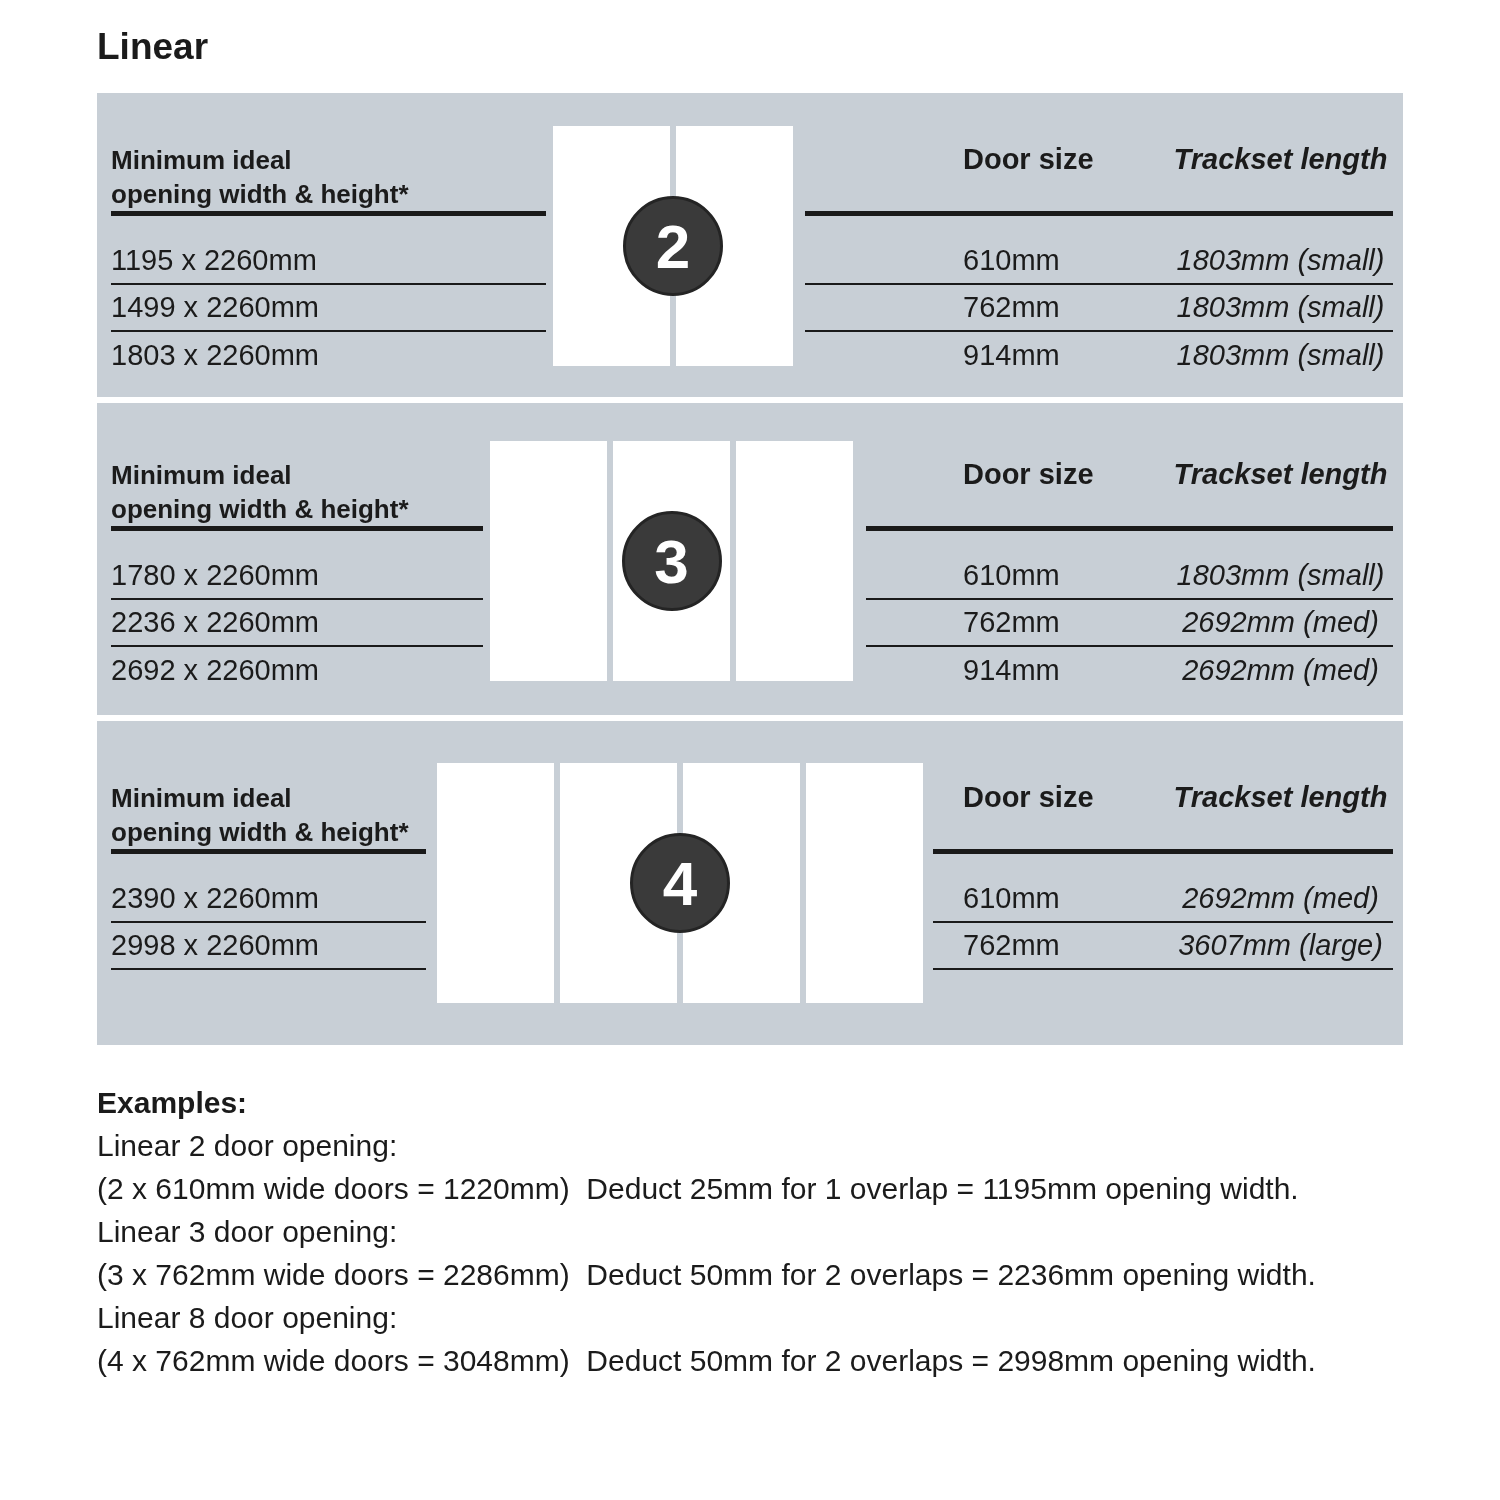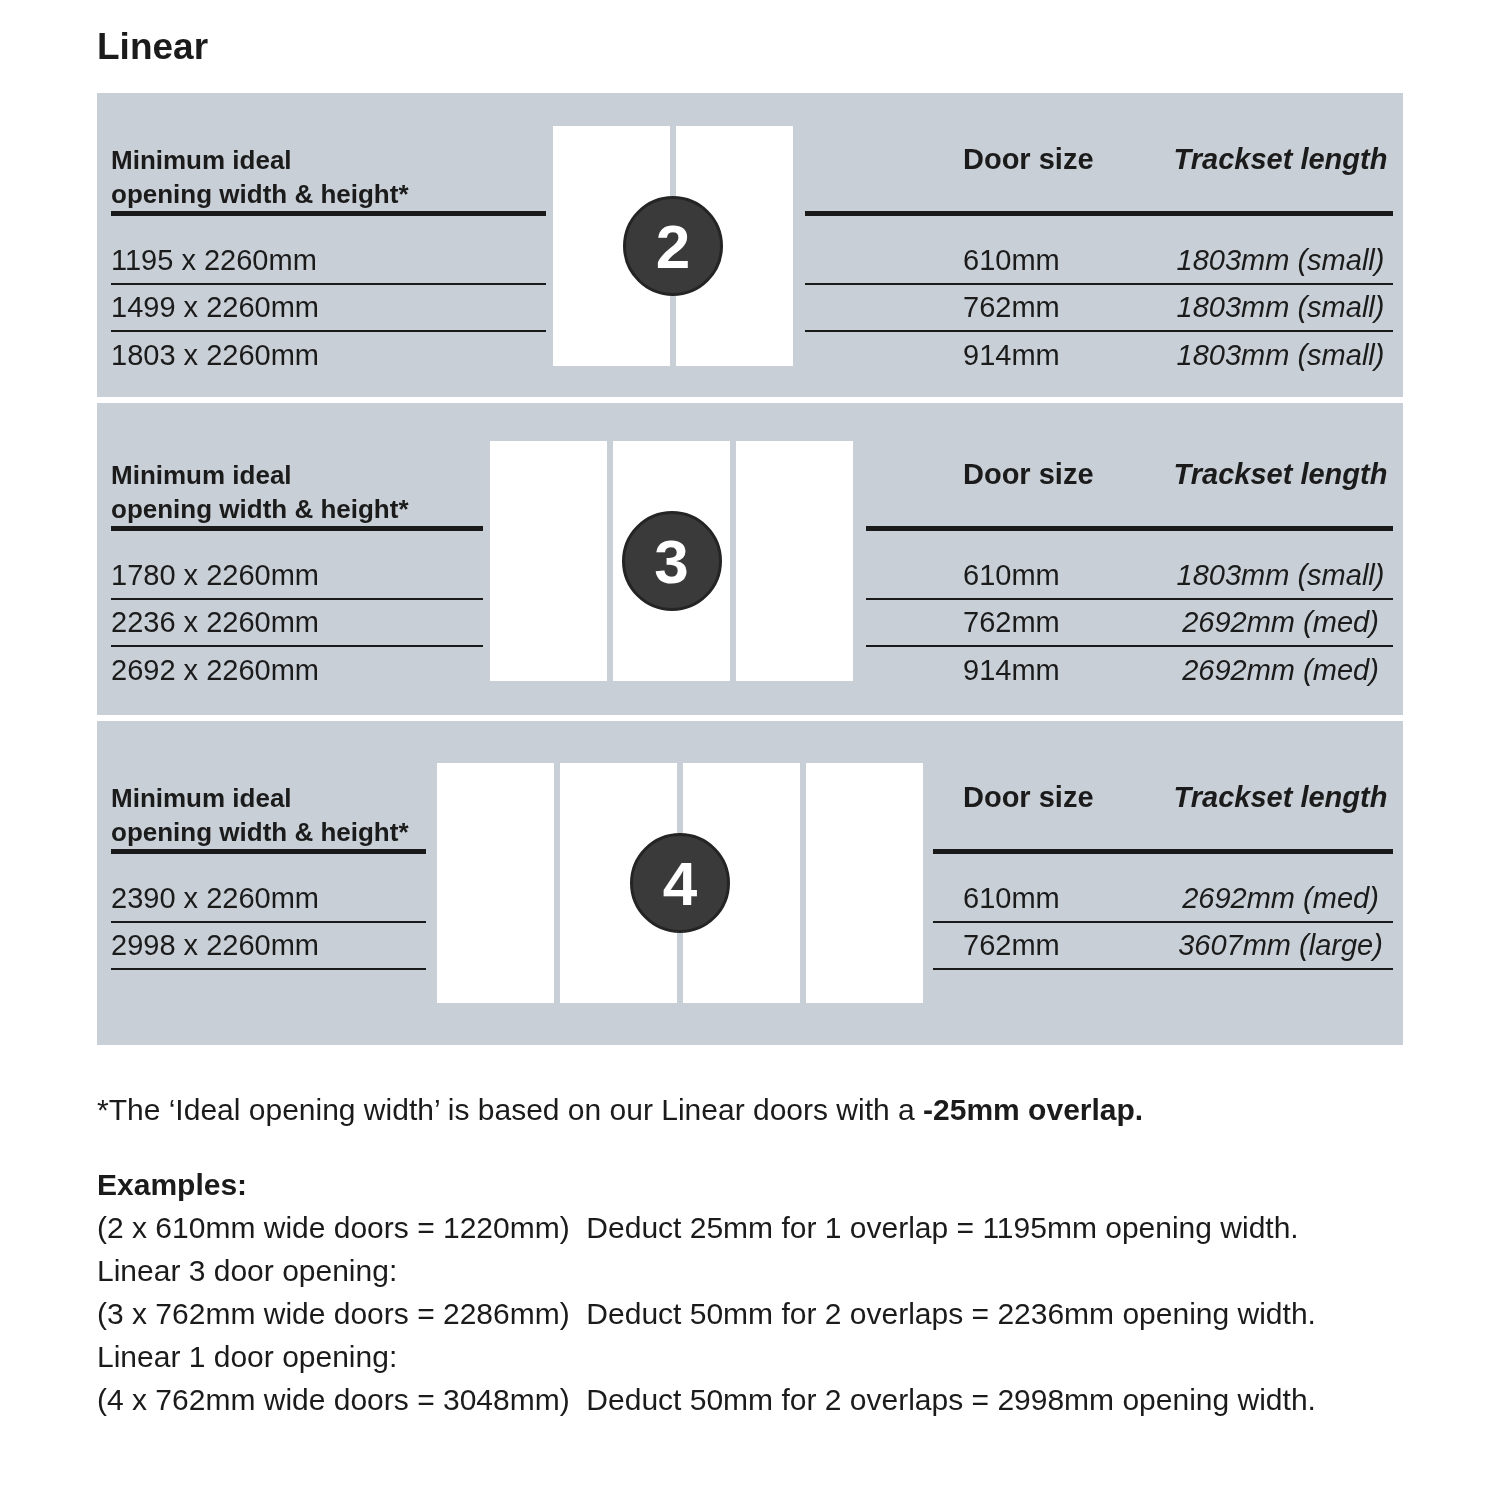--- a/index.html
+++ b/index.html
@@ -212,24 +212,24 @@
           <div class="rrow">
             <div class="cell-door">762mm</div>
             <div class="cell-track">3607mm (large)</div>
           </div>
         </div>
       </div>
     </div>
 
   </div>
 
-  <div class="footnote"><span>*The ‘Ideal opening width’ is based on our Linear doors with a </span><b>-25mm overlap.</b></div>
 
   <div class="examples">
     <div class="examples-heading">Examples:</div>
+    <div class="exline">Linear 2 door opening:</div>
     <div class="exline">(2 x 610mm wide doors = 1220mm)  Deduct 25mm for 1 overlap = 1195mm opening width.</div>
     <div class="exline">Linear 3 door opening:</div>
     <div class="exline">(3 x 762mm wide doors = 2286mm)  Deduct 50mm for 2 overlaps = 2236mm opening width.</div>
-    <div class="exline">Linear 1 door opening:</div>
+    <div class="exline">Linear 8 door opening:</div>
     <div class="exline">(4 x 762mm wide doors = 3048mm)  Deduct 50mm for 2 overlaps = 2998mm opening width.</div>
   </div>
 
 </div>
 
 </body></html>

